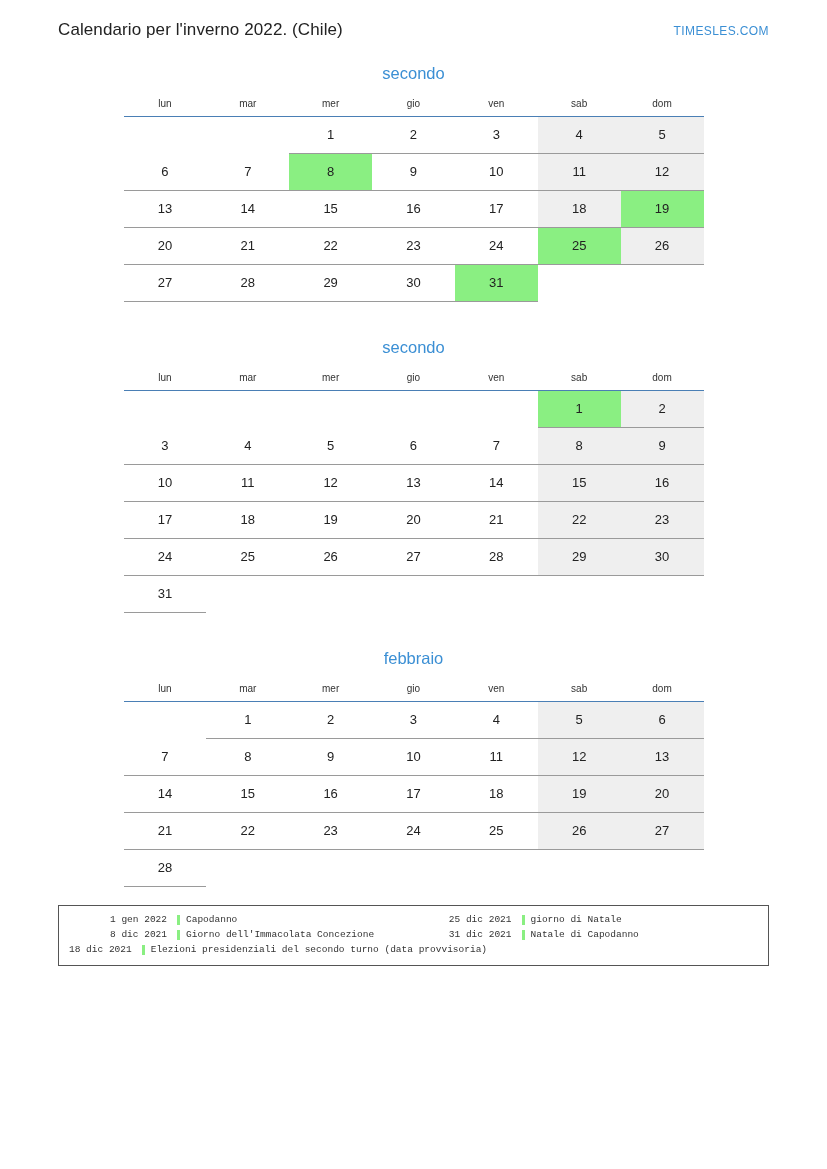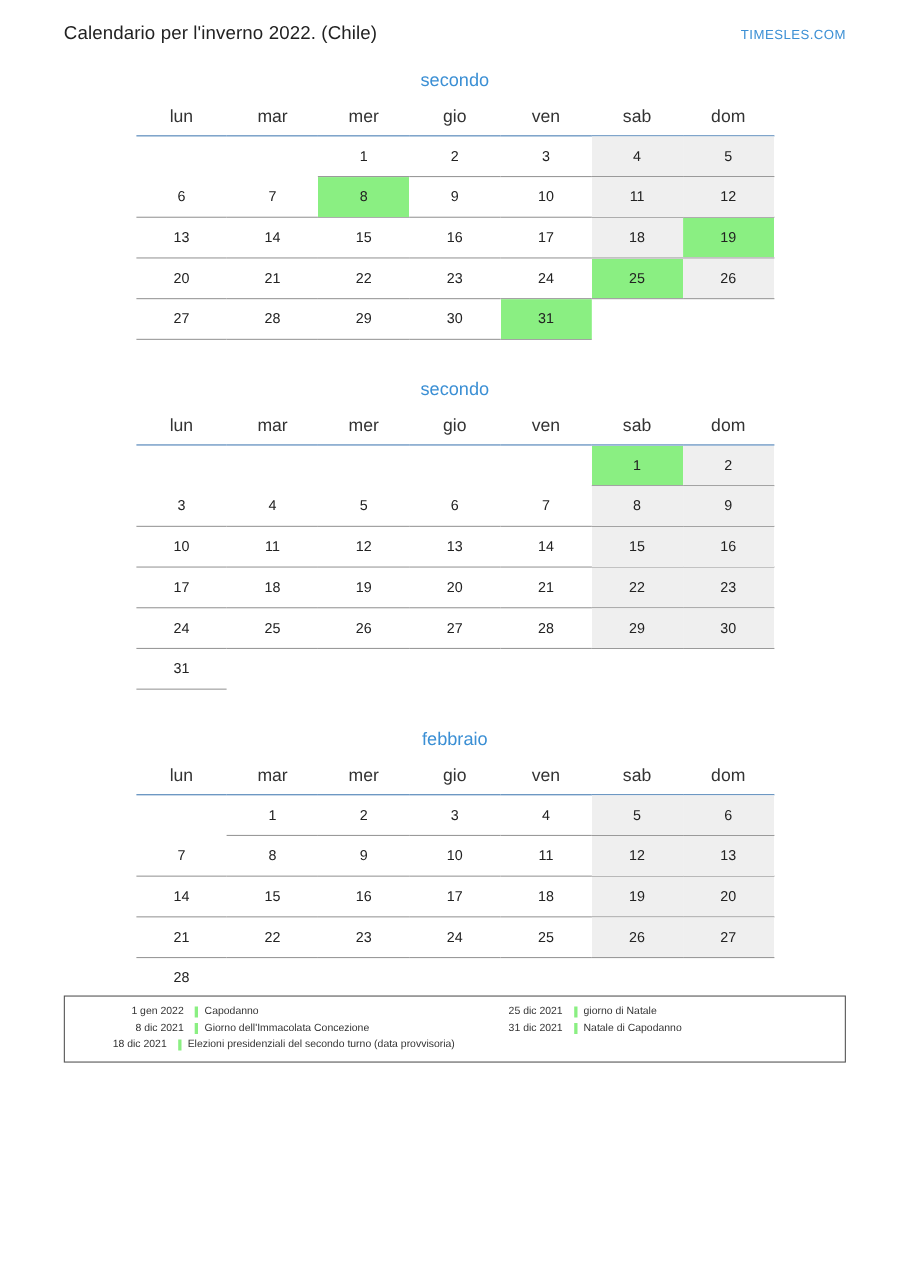--- a/index.html
+++ b/index.html
@@ -49,21 +49,21 @@
     margin-bottom: 14px;
   }
   table.cal {
     border-collapse: collapse;
     margin: 0 auto;
     width: 580px;
     table-layout: fixed;
   }
   table.cal th {
     font-weight: 400;
-    font-size: 16px;
+    font-size: 10px;
     color: #333333;
     text-align: center;
     padding-bottom: 7px;
     border-bottom: 1.6px solid #4a7fb5;
     width: 82.8px;
   }
   table.cal td {
     text-align: center;
     font-size: 13px;
     color: #222222;
@@ -87,20 +87,21 @@
     line-height: 36px;
   }
   .legend {
     position: absolute;
     left: 58px;
     top: 905px;
     width: 711px;
     border: 1px solid #555555;
     padding: 8px 10px 9px 10px;
     background: #ffffff;
+    font-family: Liberation Mono, monospace;
   }
   .legend-cols {
     display: flex;
     gap: 0;
   }
   .legend-col {
     width: 50%;
     display: flex;
     flex-direction: column;
     gap: 3px;

